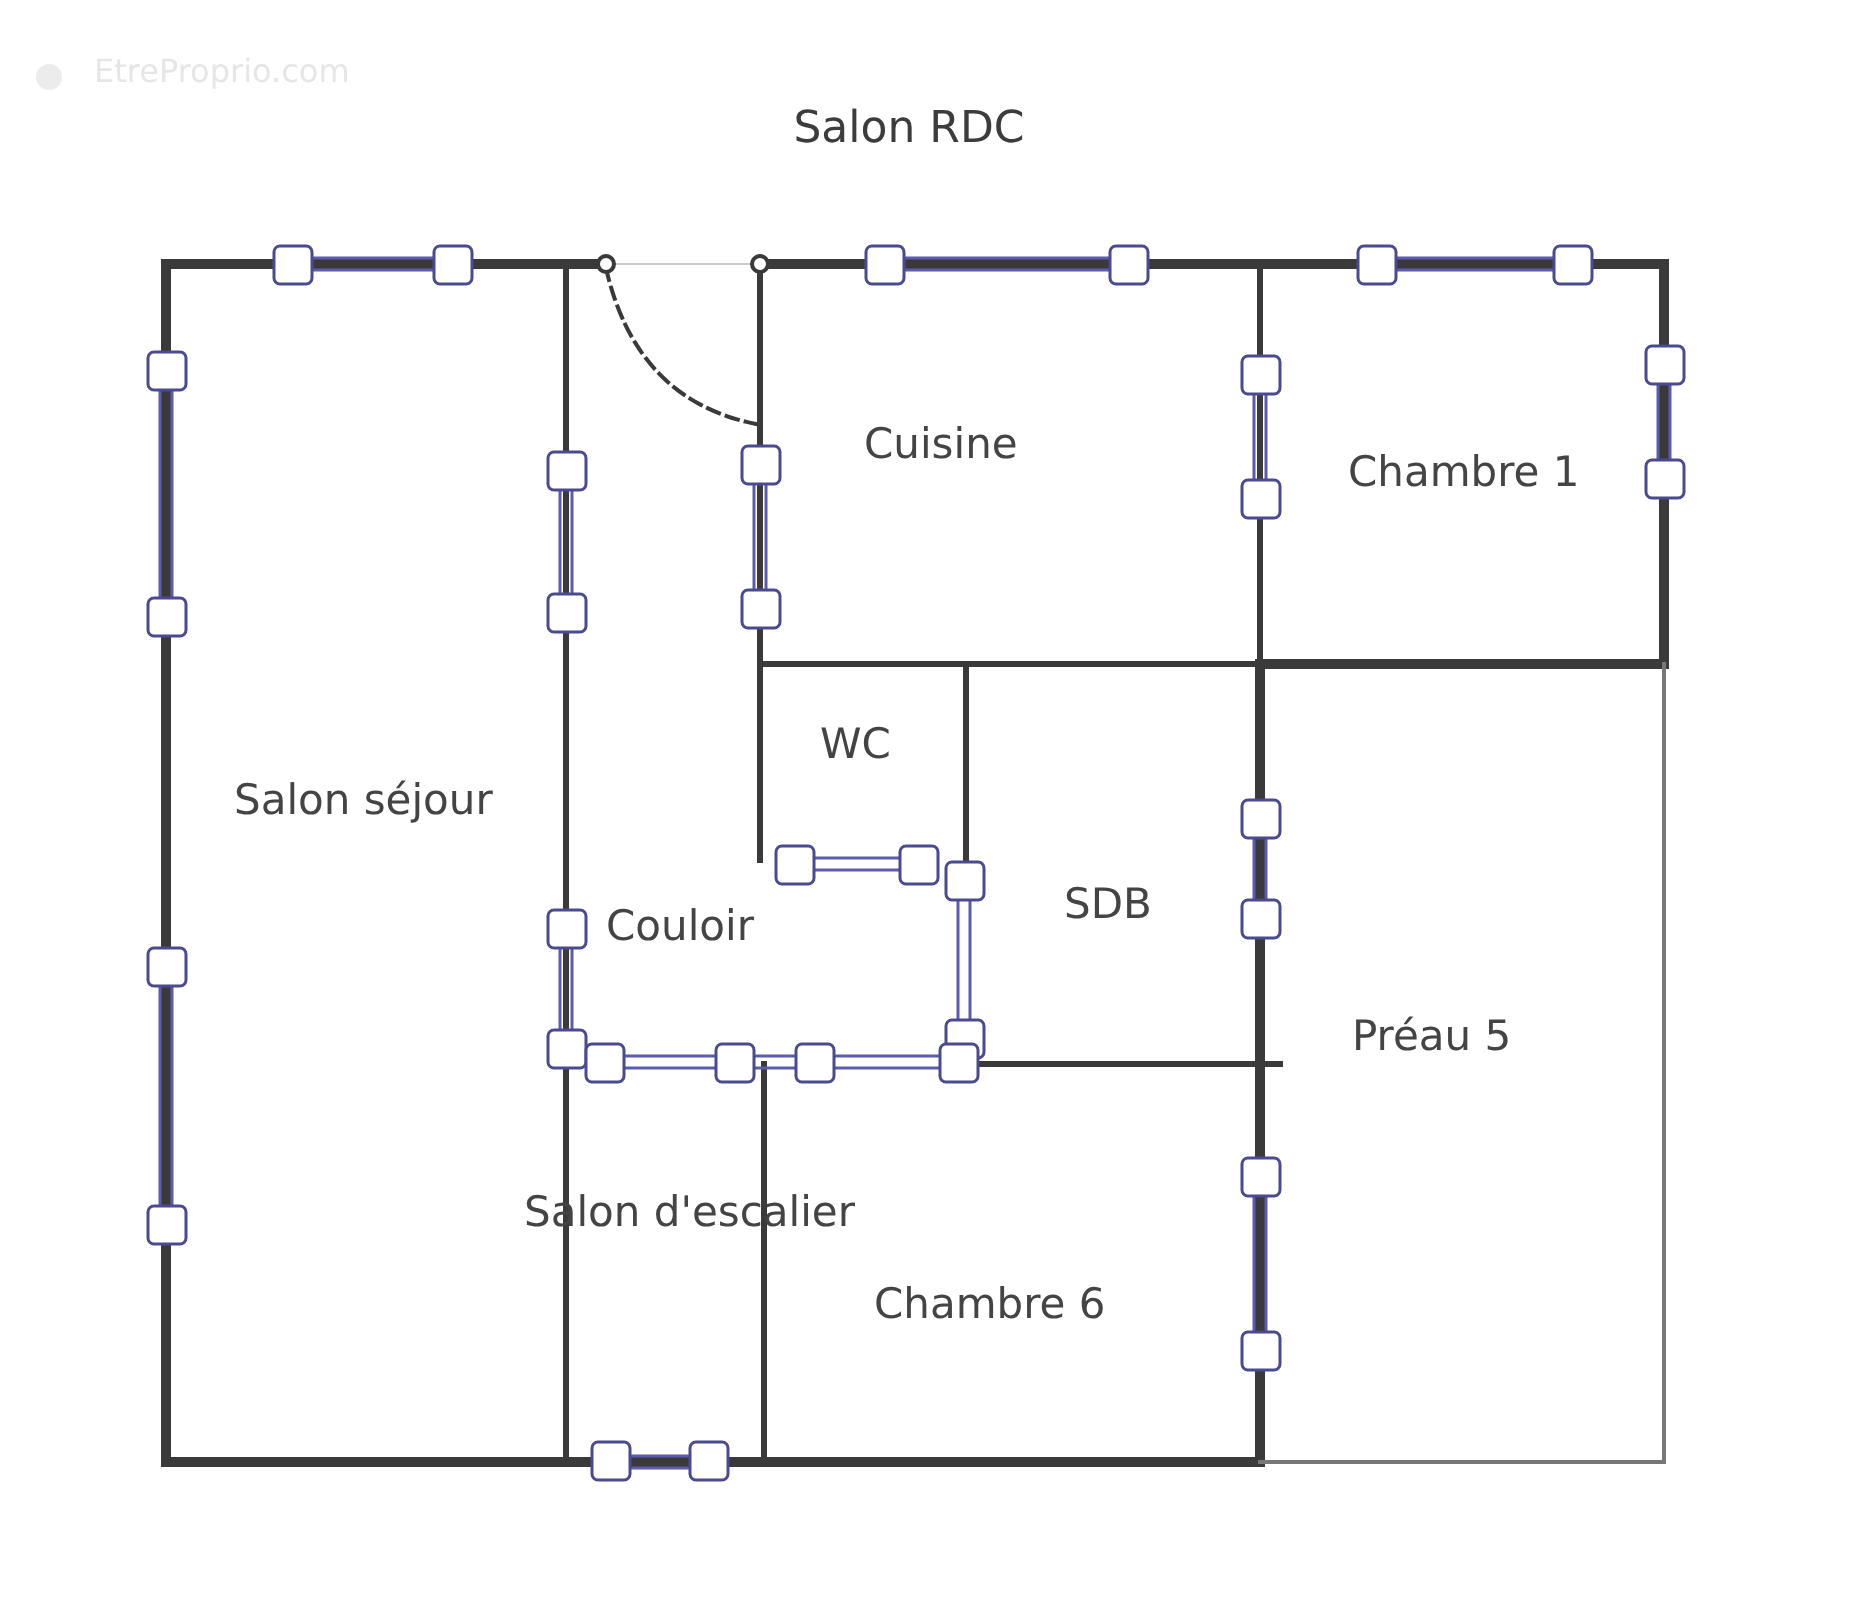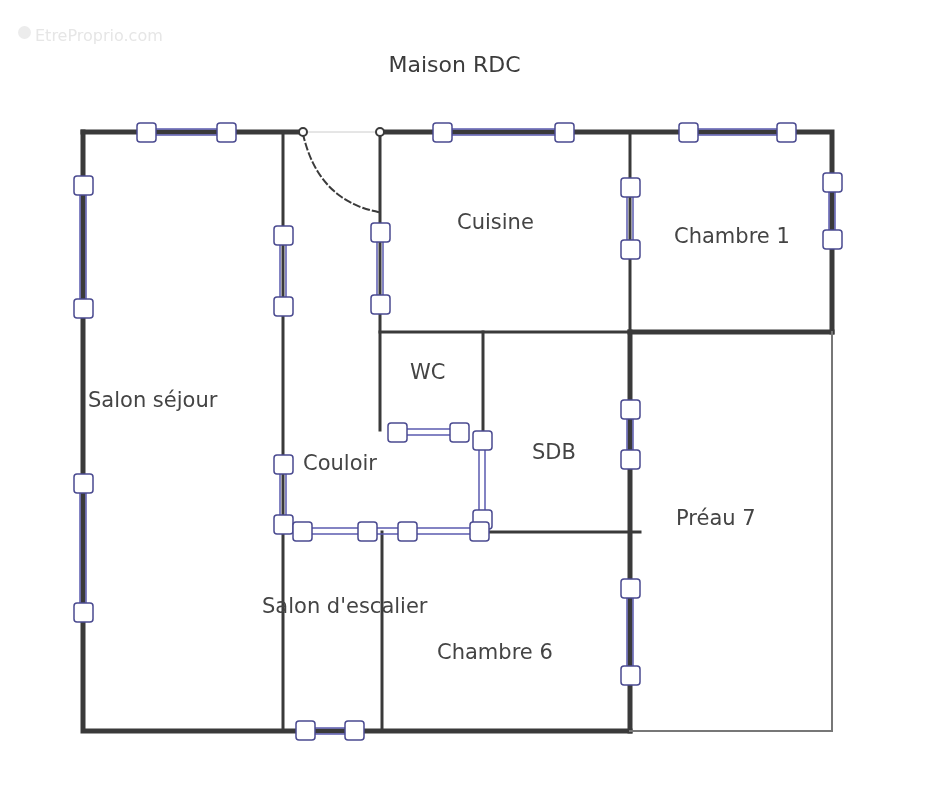--- a/index.html
+++ b/index.html
@@ -1,31 +1,31 @@
 <!DOCTYPE html>
 <html><head>
 <meta charset="utf-8">
 <style>
   html,body{margin:0;padding:0;background:#ffffff;}
   body{width:929px;height:800px;position:relative;overflow:hidden;font-family:"DejaVu Sans","Liberation Sans",sans-serif;}
-  .wm{position:absolute;left:18px;top:26px;color:#e6e6e6;font-size:16px;display:flex;align-items:flex-start;gap:4px;}
+  .wm{position:absolute;left:18px;top:26px;color:#e6e6e6;font-size:16px;display:flex;align-items:flex-end;gap:16px;}
   .wm .dot{width:13px;height:13px;border-radius:50%;background:#ececec;display:inline-block;}
   .title{position:absolute;left:0;width:909px;top:52px;text-align:center;color:#3c3c3c;font-size:22px;}
   svg{position:absolute;left:0;top:0;}
   .lbl{position:absolute;color:#444;font-size:21px;white-space:nowrap;}
 </style>
 </head>
 <body>
 
 <div class="wm">
   <span class="dot"></span>
   <span>EtreProprio.com</span>
 </div>
 
-<div class="title">Maison RDC</div>
+<div class="title">Salon RDC</div>
 
 <svg width="929" height="800">
   <g stroke="#3a3a3a" fill="none" stroke-linecap="square">
 
     <path d="M83 132 L303 132" stroke-width="5"></path>
     <path d="M380 132 L832 132 L832 332" stroke-width="5"></path>
     <path d="M83 132 L83 731 L630 731" stroke-width="5"></path>
     <path d="M630 332 L832 332" stroke-width="5"></path>
     <path d="M630 332 L630 731" stroke-width="5"></path>
 
@@ -95,21 +95,21 @@
       <rect x="470" y="522" width="19" height="19" rx="3"></rect>
     <rect x="621" y="400" width="19" height="19" rx="3"></rect>
       <rect x="621" y="450" width="19" height="19" rx="3"></rect>
     <rect x="621" y="579" width="19" height="19" rx="3"></rect>
       <rect x="621" y="666" width="19" height="19" rx="3"></rect>
     <rect x="296" y="721" width="19" height="19" rx="3"></rect>
       <rect x="345" y="721" width="19" height="19" rx="3"></rect>
   </g>
 </svg>
 
-<div class="lbl" style="left:88px;top:388px">Salon séjour</div>
-<div class="lbl" style="left:457px;top:210px">Cuisine</div>
+<div class="lbl" style="left:117px;top:388px">Salon séjour</div>
+<div class="lbl" style="left:432px;top:210px">Cuisine</div>
 <div class="lbl" style="left:674px;top:224px">Chambre 1</div>
 <div class="lbl" style="left:410px;top:360px">WC</div>
 <div class="lbl" style="left:532px;top:440px">SDB</div>
 <div class="lbl" style="left:303px;top:451px">Couloir</div>
-<div class="lbl" style="left:676px;top:506px">Préau 7</div>
+<div class="lbl" style="left:676px;top:506px">Préau 5</div>
 <div class="lbl" style="left:262px;top:594px">Salon d'escalier</div>
 <div class="lbl" style="left:437px;top:640px">Chambre 6</div>
 
 </body></html>

